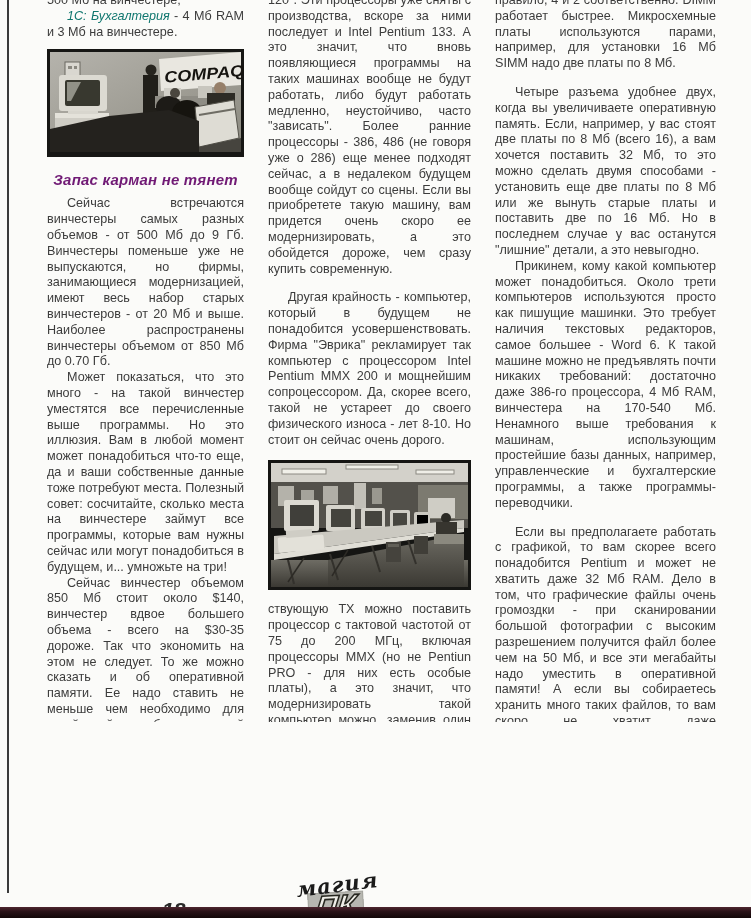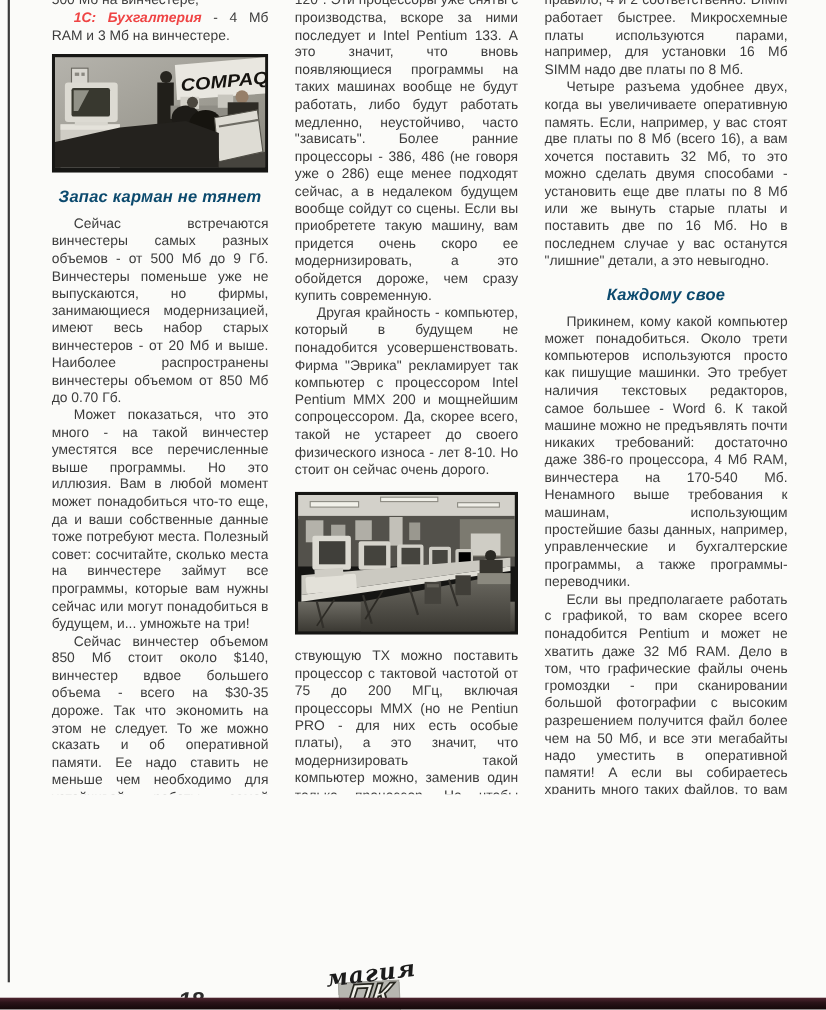--- a/index.html
+++ b/index.html
@@ -12,25 +12,25 @@
     position:absolute;left:47px;top:0;width:669px;height:722px;
     display:grid;grid-template-columns:197px 203px 221px;column-gap:24px;
   }
   .col{overflow:hidden;}
   .col-inner{margin-top:-7px;}
   p.body{
     margin:0;font-size:12.6px;line-height:15.8px;text-align:justify;
     color:#3c3c3c;
   }
   p.indent{text-indent:20px;}
-  p.spaced{}
-  .lead-bold{font-weight:bold;font-style:italic;color:#ef4444;}
+  p.spaced{margin-top:13px;}
+  .lead-bold{font-weight:normal;font-style:italic;color:#0f766e;}
   h3.subhead{
     margin:14px 0 8px 0;font-size:15px;font-weight:bold;font-style:italic;
-    text-align:center;color:#0c4a6e;letter-spacing:.2px;
+    text-align:center;color:#701a75;letter-spacing:.2px;
   }
   .photo{display:block;margin:10px 0 6px 0;}
   .photo1{margin:9px 0 2px 0;}
   .photo2{margin:12px 0 12px 0;}
   .footer-bar{
     position:absolute;left:0;bottom:0;width:751px;height:11px;z-index:6;
     background:linear-gradient(#4e2530 0%,#2a1318 40%,#120708 100%);
   }
   .page-number{
     position:absolute;left:162px;top:898px;z-index:2;
@@ -183,21 +183,20 @@
 
         <p class="body">ствующую ТХ можно поставить процессор с тактовой частотой от 75 до 200 МГц, включая процессоры MMX (но не Pentiun PRO - для них есть особые платы), а это значит, что модернизировать такой компьютер можно, заменив один только процессор. Но чтобы превратить 486-ю машину в Pentium придется менять и процессор, и системную плату сразу, а это вдвое дороже.</p>
 
       </div>
     </div>
 
     <div class="col">
       <div class="col-inner">
         <p class="body">правило, 4 и 2 соответственно. DIMM работает быстрее. Микросхемные платы используются парами, например, для установки 16 Мб SIMM надо две платы по 8 Мб.</p>
         <p class="body indent spaced">Четыре разъема удобнее двух, когда вы увеличиваете оперативную память. Если, например, у вас стоят две платы по 8 Мб (всего 16), а вам хочется поставить 32 Мб, то это можно сделать двумя способами - установить еще две платы по 8 Мб или же вынуть старые платы и поставить две по 16 Мб. Но в последнем случае у вас останутся "лишние" детали, а это невыгодно.</p>
-        <h3 class="subhead">Каждому свое</h3>
         <p class="body indent">Прикинем, кому какой компьютер может понадобиться. Около трети компьютеров используются просто как пишущие машинки. Это требует наличия текстовых редакторов, самое большее - Word 6. К такой машине можно не предъявлять почти никаких требований: достаточно даже 386-го процессора, 4 Мб RAM, винчестера на 170-540 Мб. Ненамного выше требования к машинам, использующим простейшие базы данных, например, управленческие и бухгалтерские программы, а также программы-переводчики.</p>
         <p class="body indent spaced">Если вы предполагаете работать с графикой, то вам скорее всего понадобится Pentium и может не хватить даже 32 Мб RAM. Дело в том, что графические файлы очень громоздки - при сканировании большой фотографии с высоким разрешением получится файл более чем на 50 Мб, и все эти мегабайты надо уместить в оперативной памяти! А если вы собираетесь хранить много таких файлов, то вам скоро не хватит даже двухгигабайтного винчестера. Кстати, для этой цели следует в дополнение к обычному дисководу поставить 100-мегабайтный накопитель Iomega Zip Drive или рассчитанный на еще больший объем магнитооптический накопитель.</p>
         <p class="body indent">Работа с графикой (особенно векторной) требует мощного процес-</p>
       </div>
     </div>
   </div>
 
   <div class="page-number">18</div>
 
   <div class="logo">

